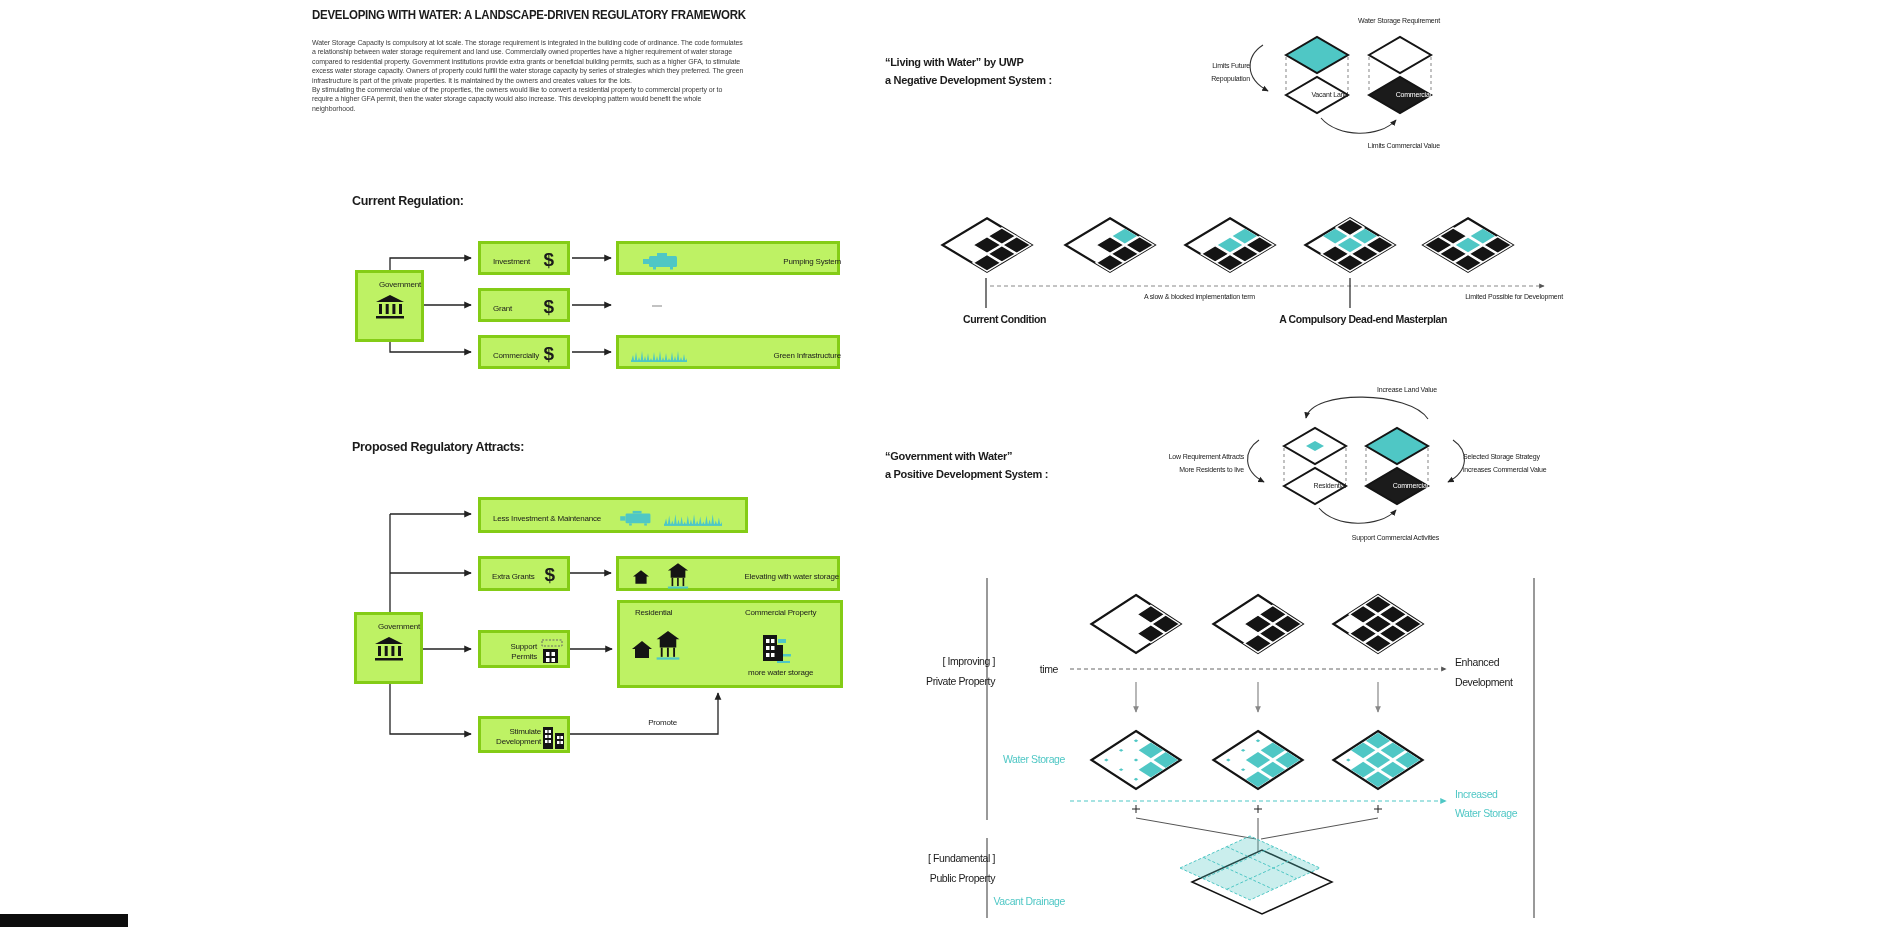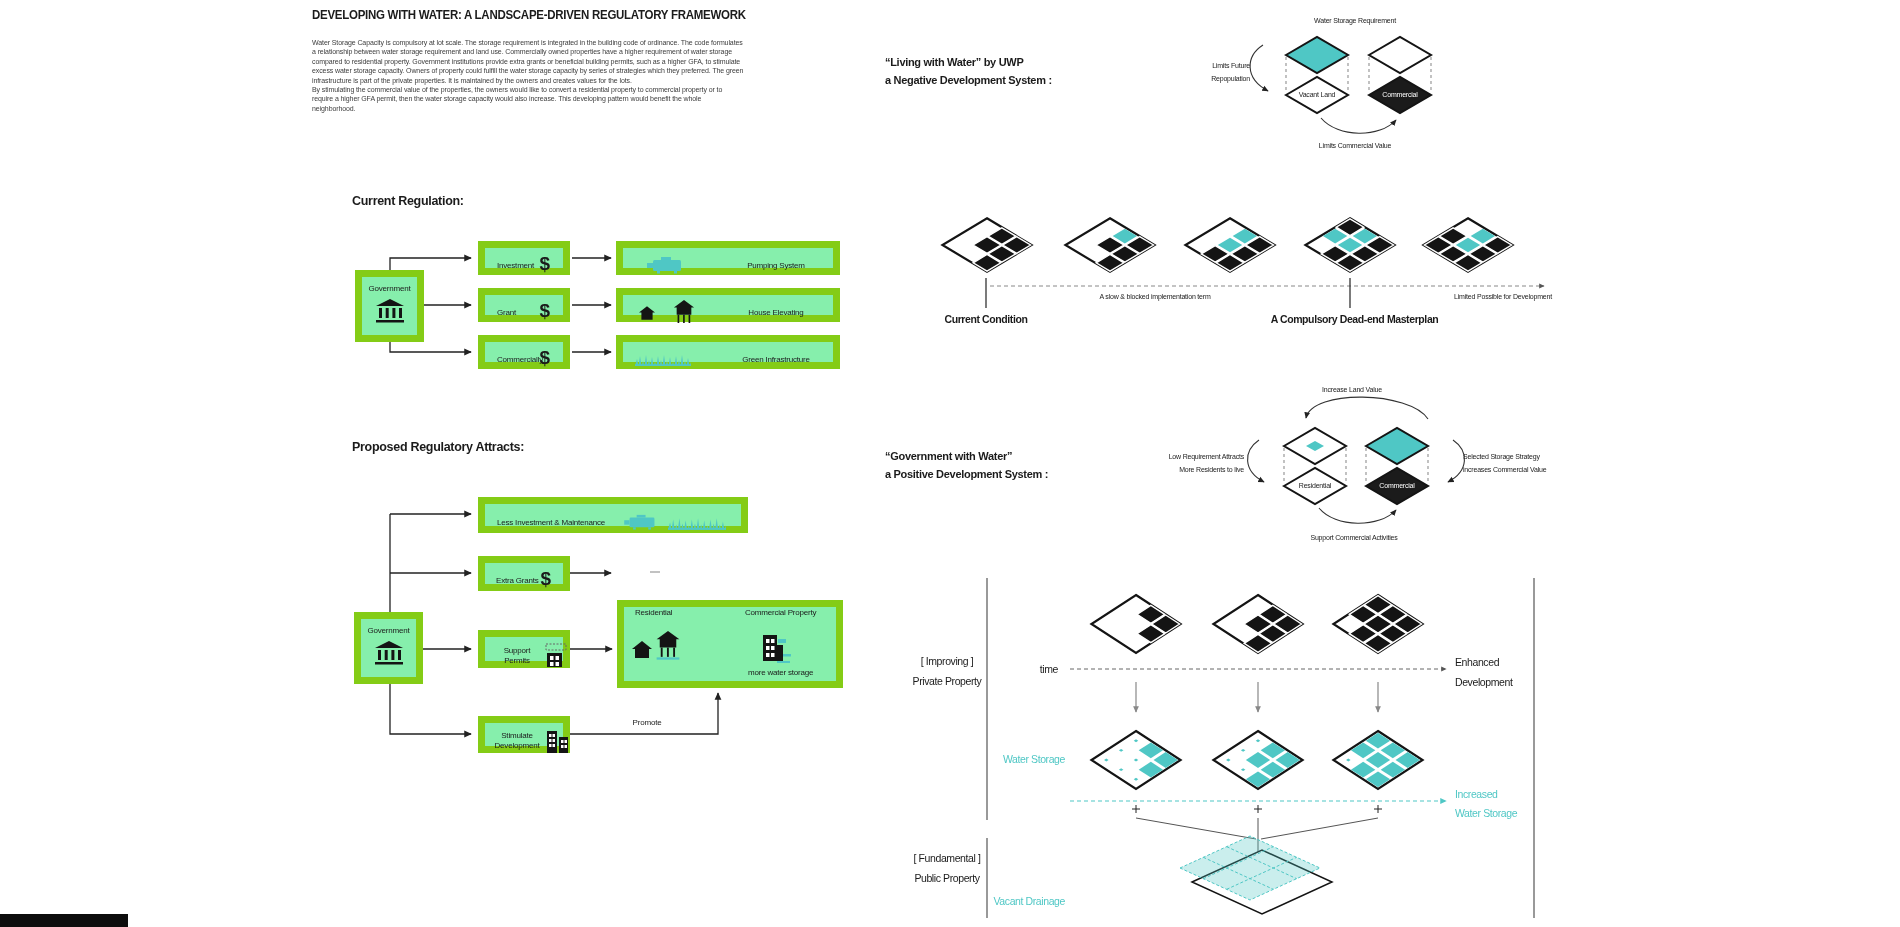--- a/index.html
+++ b/index.html
@@ -1,22 +1,22 @@
 <!DOCTYPE html>
 <html style="--teal: #4FC7C5;"><head>
 <meta charset="utf-8">
 <style>
   html,body{margin:0;padding:0;background:#fff}
   .page{position:relative;width:1900px;height:927px;background:#fff;overflow:hidden;
         font-family:"Liberation Sans",sans-serif;color:#1b1b1b;letter-spacing:-0.2px}
   .abs{position:absolute}
-  .box{position:absolute;border:7px solid #84cc16;background:#86efac;box-sizing:border-box}
+  .box{position:absolute;border:3px solid #84cc16;background:#bef264;box-sizing:border-box}
   .lbl{position:absolute;white-space:nowrap}
   .wrap{white-space:normal}
-  .c{text-align:center}.r{text-align:right}.b{font-weight:bold}
+  .c{text-align:right}.r{text-align:right}.b{font-weight:bold}
   .s7{font-size:7px;letter-spacing:-0.2px}
   .s8{font-size:8px;letter-spacing:-0.2px}
   .s10{font-size:10.5px;letter-spacing:-0.4px}
   .s11{font-size:11px;letter-spacing:-0.3px}
   .h{font-size:12.5px;font-weight:bold;letter-spacing:-0.3px}
   .teal{color:var(--teal)}
   .tfill{fill:var(--teal)}
   .tstroke{stroke:var(--teal)}
   .dollar{font-weight:bold;font-size:19px;letter-spacing:0}
   .para{font-size:7px;line-height:9.4px;color:#3c3c3c;letter-spacing:-0.1px}
@@ -162,32 +162,20 @@
   <div class="box" style="left:616px;top:241px;width:224px;height:34px">
     <svg class="abs" width="40" height="18" viewBox="0 0 40 18" style="left:24px;top:8px">
       <rect x="6" y="4" width="28" height="11" rx="1.5" class="tfill"></rect>
         <rect x="14" y="1" width="10" height="3" class="tfill"></rect>
       <rect x="0" y="7" width="6" height="5" class="tfill"></rect>
         <rect x="10" y="15" width="3" height="2.5" class="tfill"></rect>
         <rect x="27" y="15" width="3" height="2.5" class="tfill"></rect>
     </svg>
     <div class="lbl s8 c" style="left:84px;top:13px;width:138px">Pumping System</div>
   </div>
-  <div class="box" style="left:616px;top:288px;width:224px;height:34px">
-    <svg class="abs" width="16" height="14" viewBox="0 0 20 17" style="left:16px;top:11px">
-      <polygon points="0,8 10,0 20,8 17,8 17,17 3,17 3,8" fill="#141414"></polygon>
-    </svg>
-    <svg class="abs" width="22" height="26" viewBox="0 0 24 28" style="left:50px;top:4px">
-      <polygon points="1,9 12,1 23,9 20,9 20,17 4,17 4,9" fill="#141414"></polygon>
-      <rect x="5" y="17" width="1.8" height="9" fill="#141414"></rect>
-        <rect x="11" y="17" width="1.8" height="9" fill="#141414"></rect>
-        <rect x="17" y="17" width="1.8" height="9" fill="#141414"></rect>
-    </svg>
-    <div class="lbl s8 c" style="left:84px;top:13px;width:138px">House Elevating</div>
-  </div>
   <div class="box" style="left:616px;top:335px;width:224px;height:34px">
     <svg class="abs" width="56" height="14" viewBox="0 0 56 14" style="left:12px;top:10px">
       <polygon class="tfill" points="0,14 2,7 3.5,14 5,4 6.5,14 8,9 9.5,14 11,3 12.5,14 14,8 15.5,14 17,5 18.5,14 20,10 21.5,14 23,4 24.5,14 26,8 27.5,14 29,3 30.5,14 32,9 33.5,14 35,5 36.5,14 38,10 39.5,14 41,4 42.5,14 44,8 45.5,14 47,3 48.5,14 50,9 51.5,14 53,6 54.5,14 56,10 56,14"></polygon>
       <rect class="tfill" x="0" y="12.2" width="56" height="1.8"></rect>
     </svg>
     <div class="lbl s8 c" style="left:84px;top:13px;width:138px">Green Infrastructure</div>
   </div>
 
   <div class="lbl h" style="left:352px;top:440px">Proposed Regulatory Attracts:</div>
 
@@ -214,20 +202,33 @@
     </svg>
     <svg class="abs" width="58" height="15" viewBox="0 0 56 14" style="left:183px;top:11px">
       <polygon class="tfill" points="0,14 2,7 3.5,14 5,4 6.5,14 8,9 9.5,14 11,3 12.5,14 14,8 15.5,14 17,5 18.5,14 20,10 21.5,14 23,4 24.5,14 26,8 27.5,14 29,3 30.5,14 32,9 33.5,14 35,5 36.5,14 38,10 39.5,14 41,4 42.5,14 44,8 45.5,14 47,3 48.5,14 50,9 51.5,14 53,6 54.5,14 56,10 56,14"></polygon>
       <rect class="tfill" x="0" y="12.2" width="56" height="1.8"></rect>
     </svg>
   </div>
 
   <div class="box" style="left:478px;top:556px;width:92px;height:35px">
     <span class="lbl s8" style="left:11px;top:13px">Extra Grants</span>
     <span class="lbl dollar" style="right:12px;top:5px">$</span>
+  </div>
+  <div class="box" style="left:616px;top:556px;width:224px;height:35px">
+    <svg class="abs" width="16" height="14" viewBox="0 0 20 17" style="left:14px;top:11px">
+      <polygon points="0,8 10,0 20,8 17,8 17,17 3,17 3,8" fill="#141414"></polygon>
+    </svg>
+    <svg class="abs" width="22" height="28" viewBox="0 0 24 30" style="left:48px;top:3px">
+      <polygon points="1,9 12,1 23,9 20,9 20,17 4,17 4,9" fill="#141414"></polygon>
+      <rect x="5" y="17" width="1.8" height="9" fill="#141414"></rect>
+        <rect x="11" y="17" width="1.8" height="9" fill="#141414"></rect>
+        <rect x="17" y="17" width="1.8" height="9" fill="#141414"></rect>
+      <rect x="1" y="26.5" width="22" height="2.2" class="tfill"></rect>
+    </svg>
+    <div class="lbl s8 c" style="left:82px;top:13px;width:138px">Elevating with water storage</div>
   </div>
 
   <div class="box" style="left:478px;top:630px;width:92px;height:38px">
     <div class="abs s8 c" style="left:8px;top:9px;width:48px;line-height:10px">
       <div>Support</div>
         <div>Permits</div>
     </div>
     <svg class="abs" width="22" height="26" viewBox="0 0 22 26" style="left:60px;top:6px">
       <rect x="1" y="1" width="20" height="6" fill="none" stroke="#666" stroke-width="1" stroke-dasharray="2,1.5"></rect>
       <rect x="2" y="10" width="15" height="14" fill="#141414"></rect>

